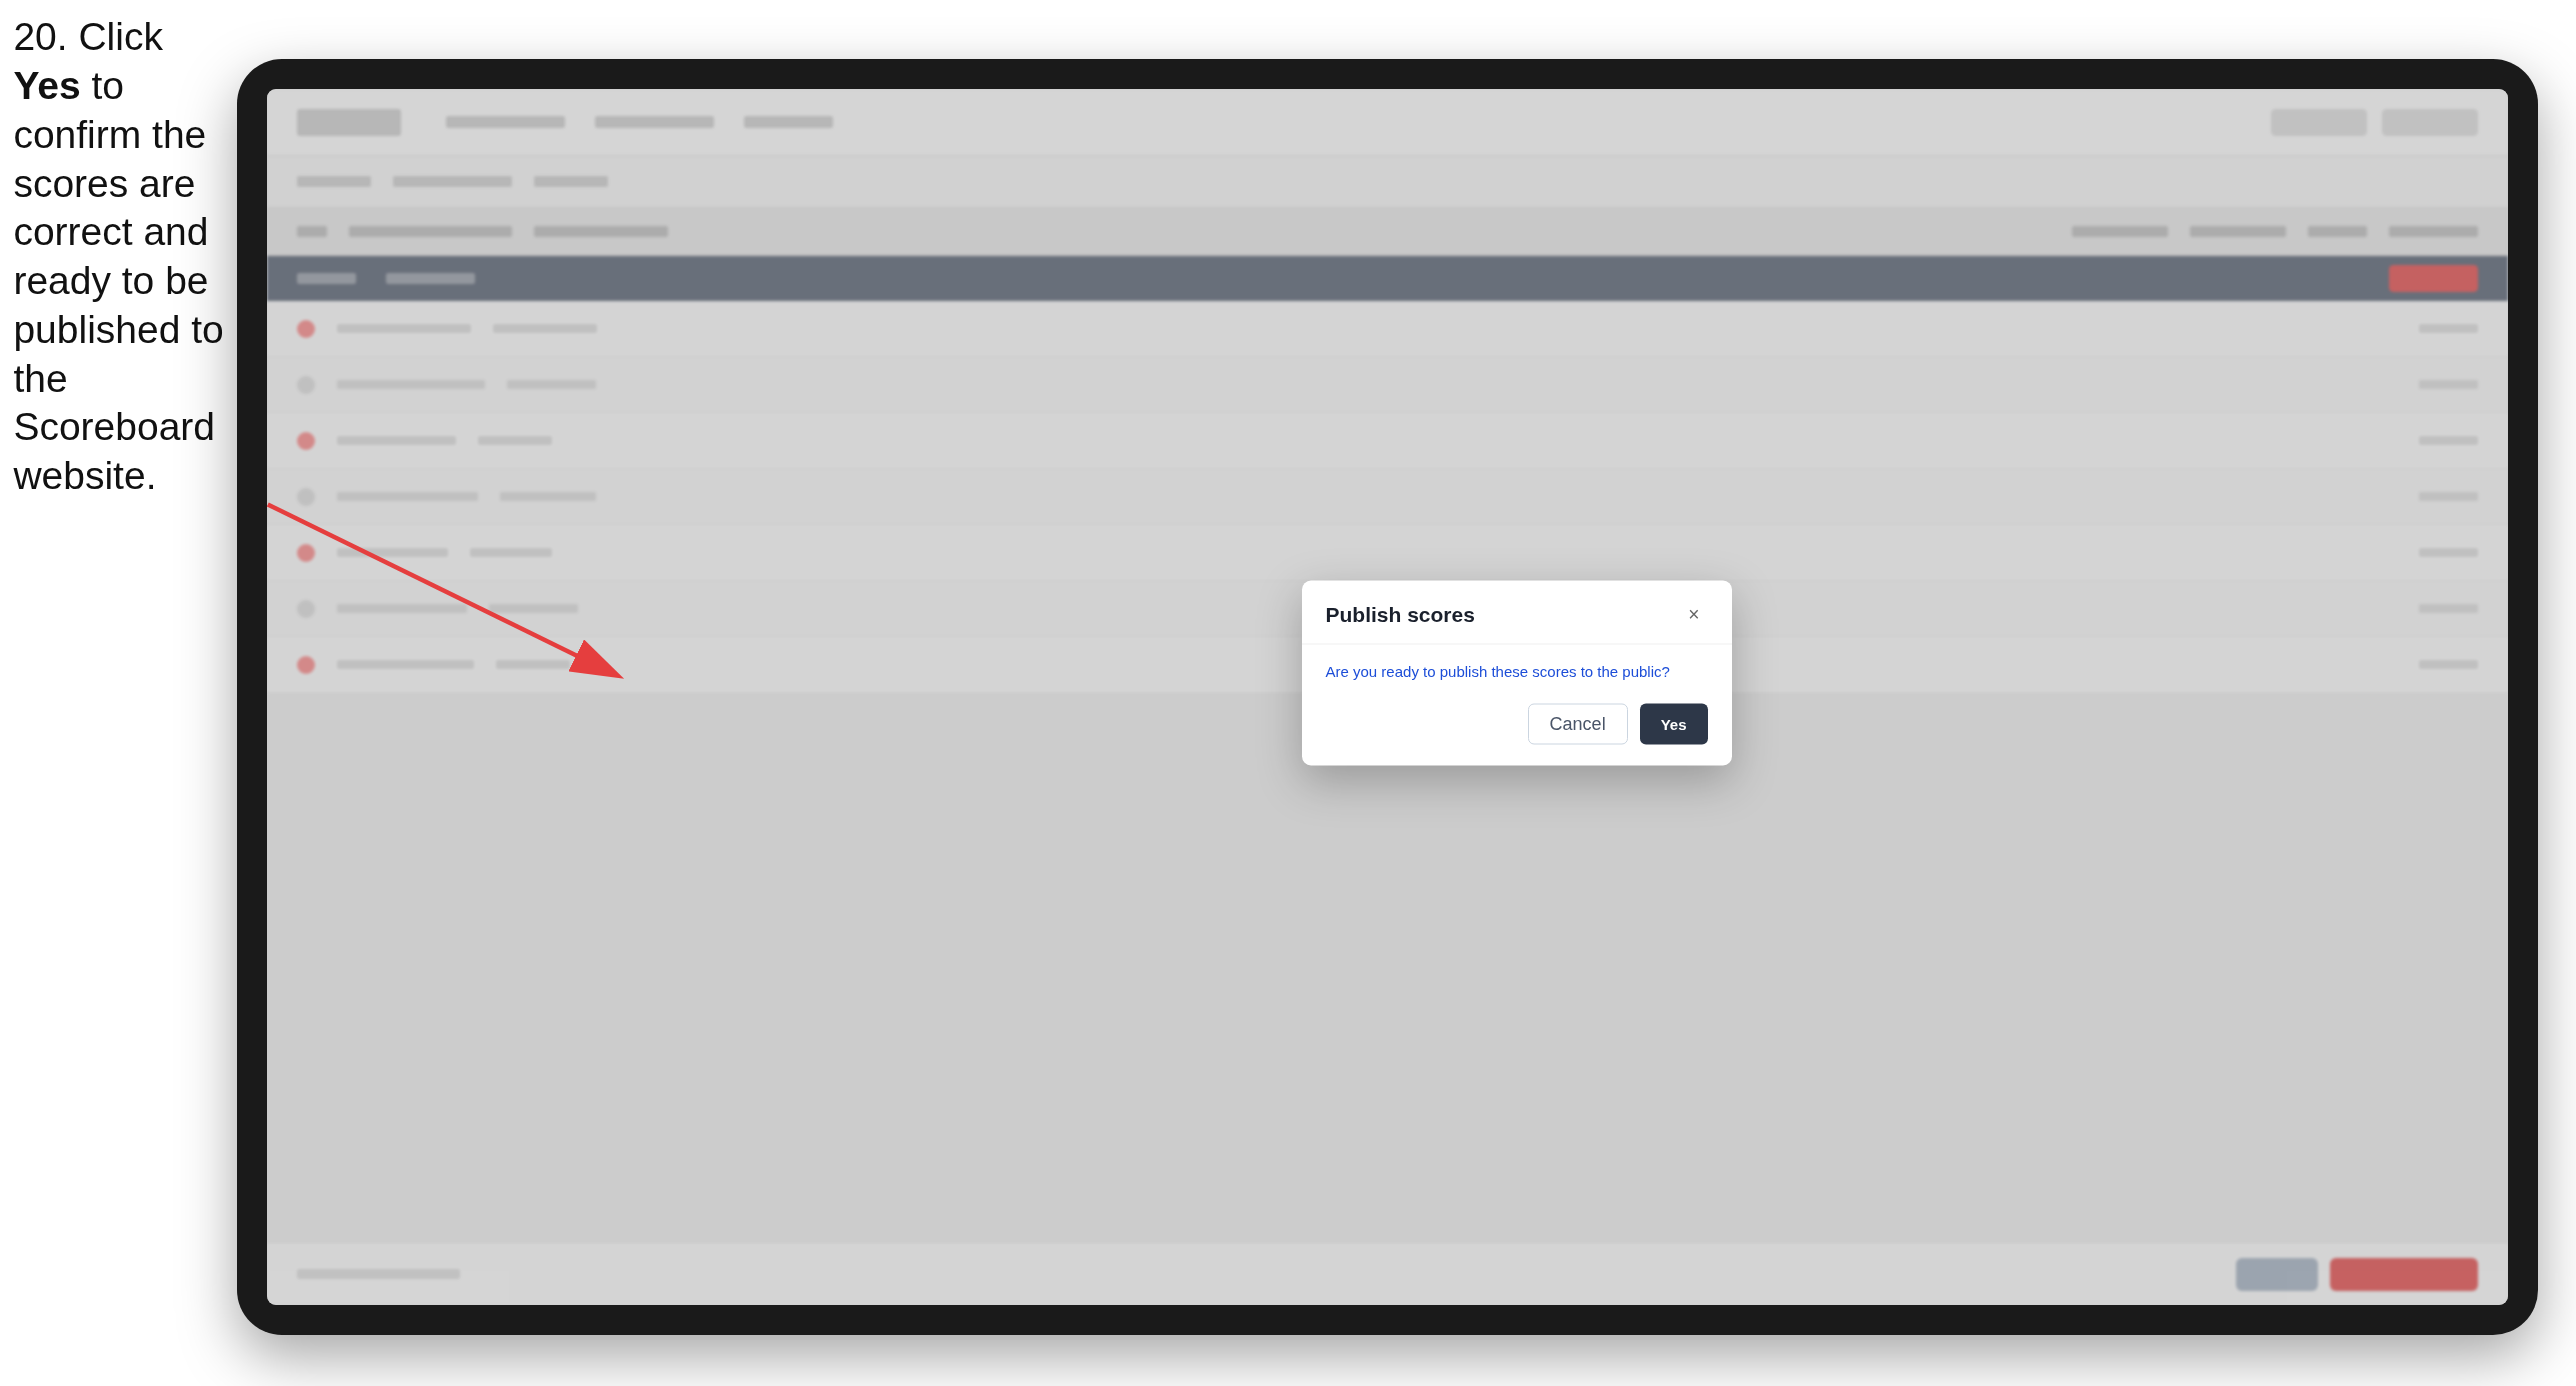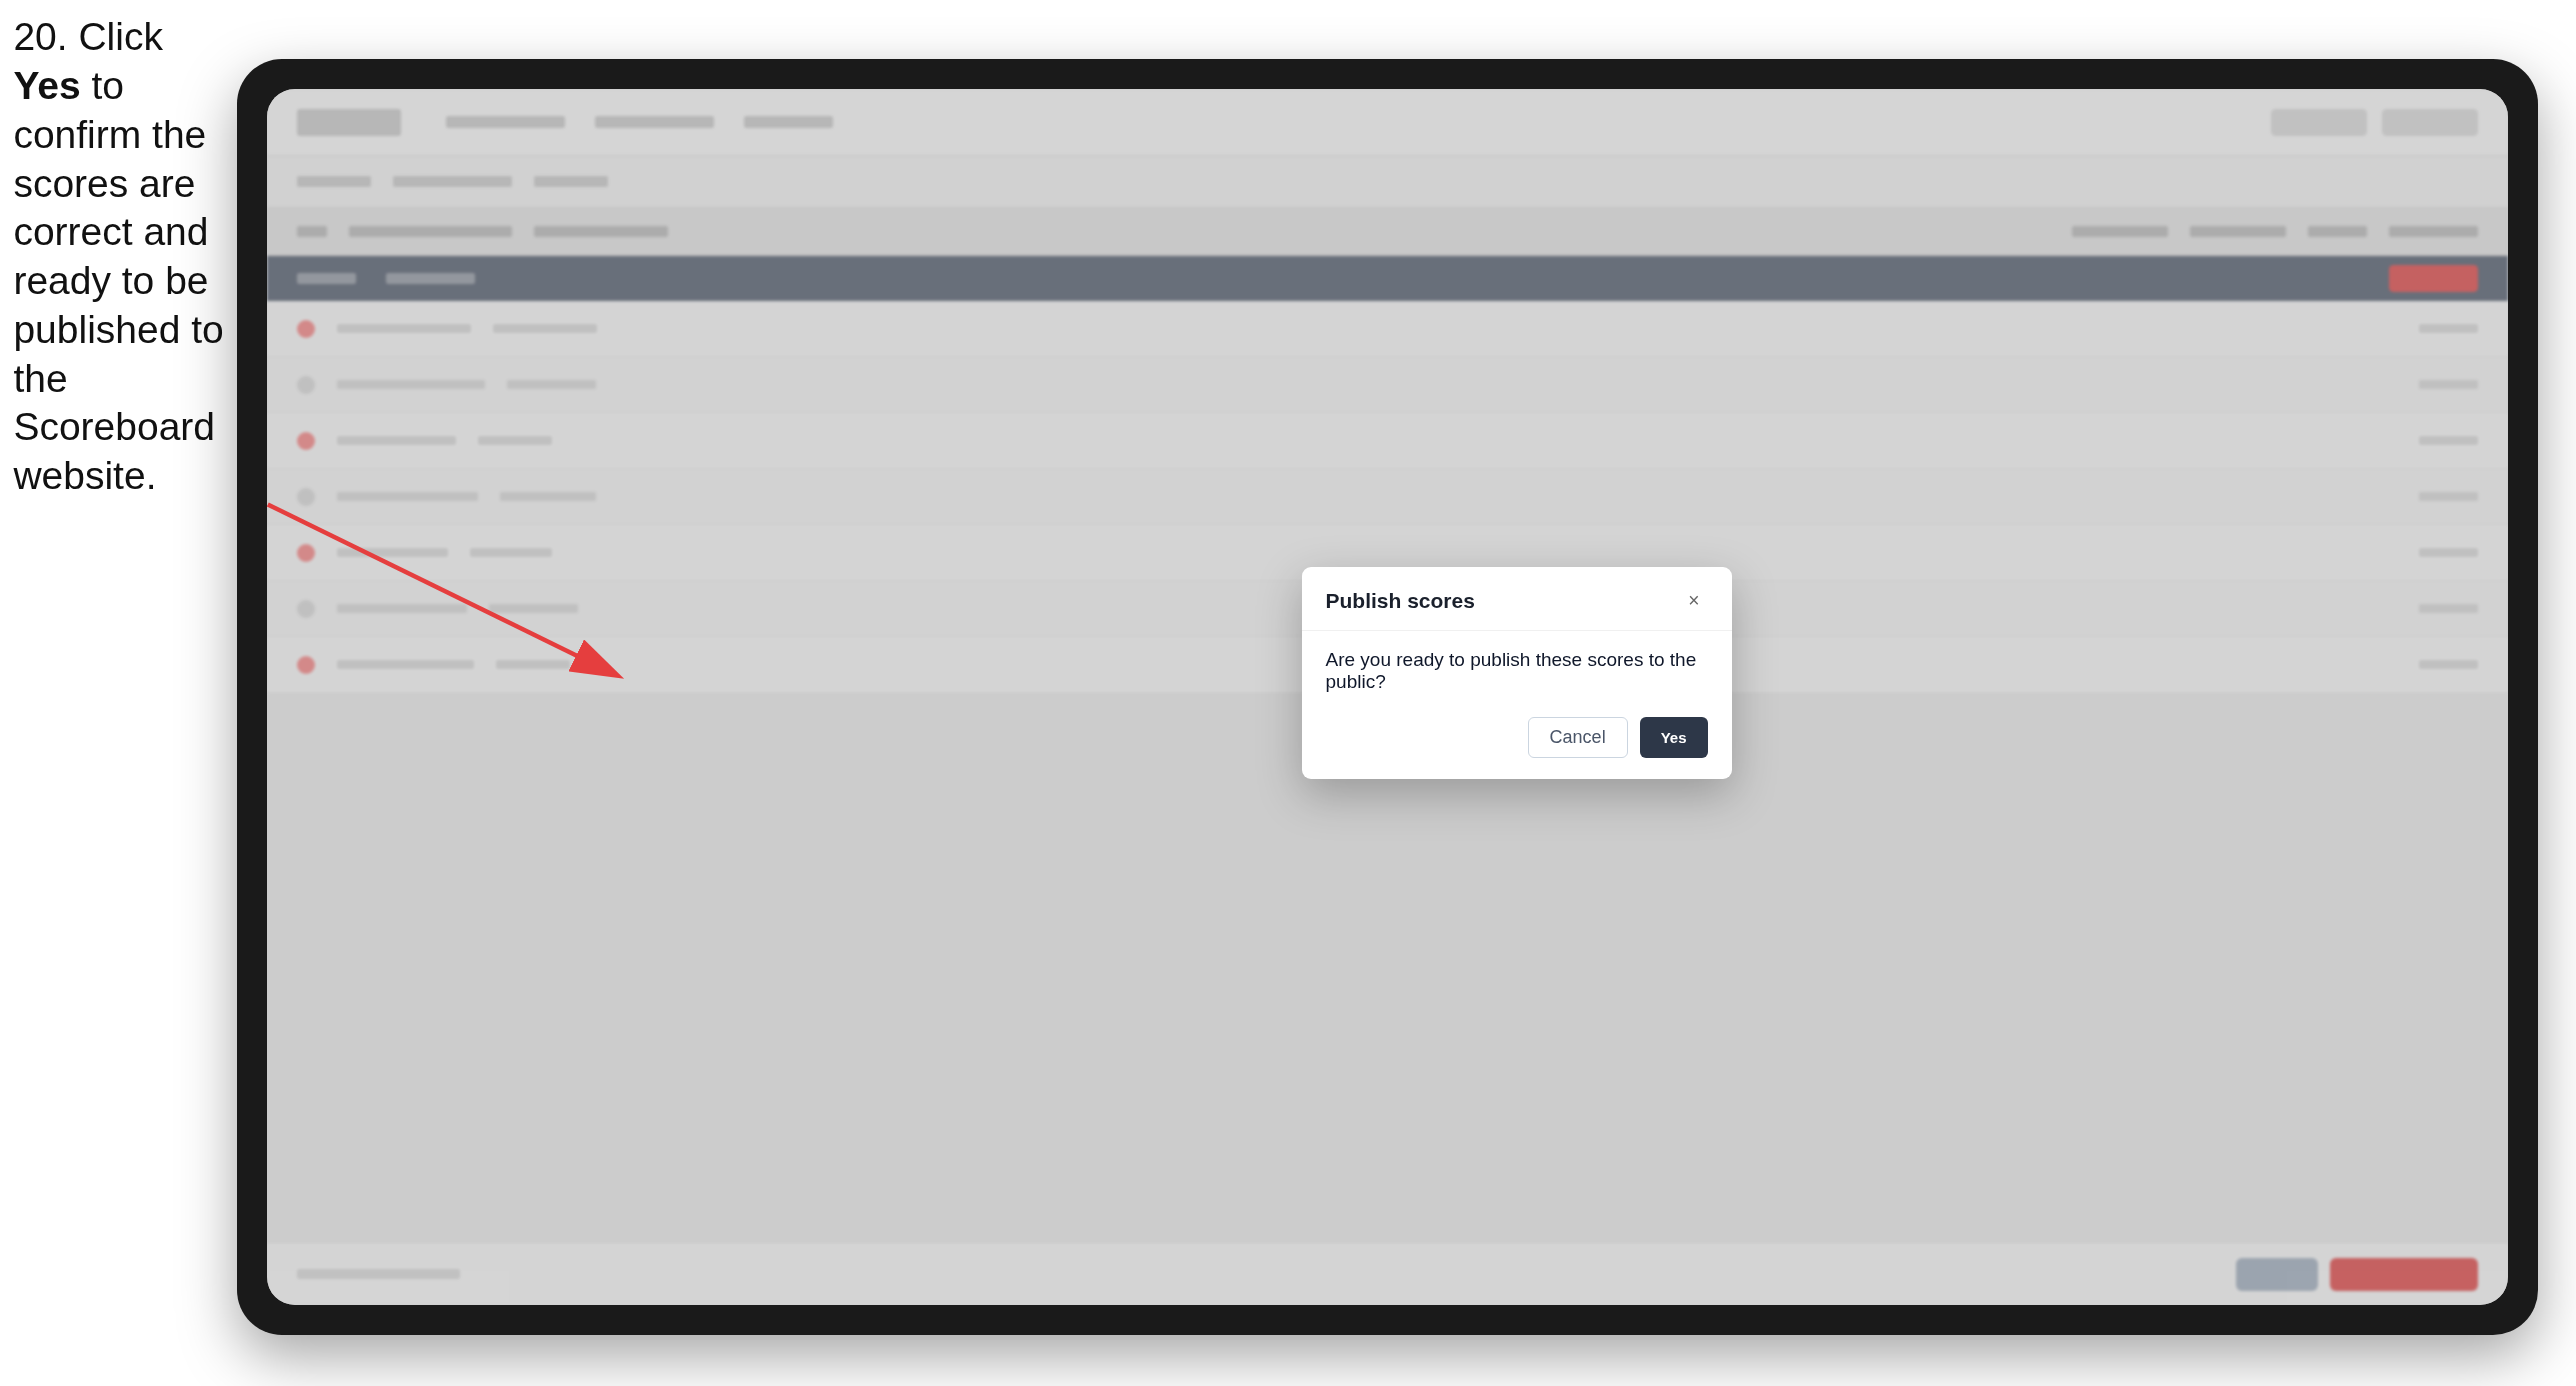--- a/index.html
+++ b/index.html
@@ -38,21 +38,21 @@
       background: #1a1a1a;
       border-radius: 45px;
       box-shadow: 0 22px 59px rgba(0,0,0,0.35);
       padding: 30px;
     }
 
     .tablet-screen {
       width: 100%;
       height: 100%;
       background: #f0f0f0;
-      border-radius: 28px;
+      border-radius: 9px;
       overflow: hidden;
       position: relative;
     }
 
     
     .bg-content {
       position: absolute;
       inset: 0;
       filter: blur(1.5px);
       opacity: 0.7;
@@ -289,22 +289,22 @@
       color: #666;
       font-size: 19.3px;
       border-radius: 3px;
     }
 
     .modal-body {
       padding: 18px 24px 21px;
     }
 
     .modal-message {
-      font-size: 19px;
-      color: #0f172a;
+      font-size: 15px;
+      color: #1d4ed8;
       margin-bottom: 24px;
     }
 
     .modal-actions {
       display: flex;
       justify-content: flex-end;
       gap: 12px;
     }
 
     .btn-cancel {

